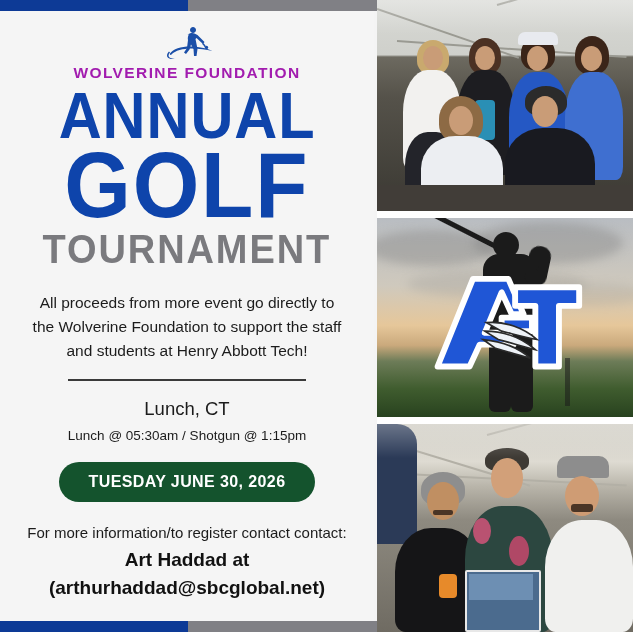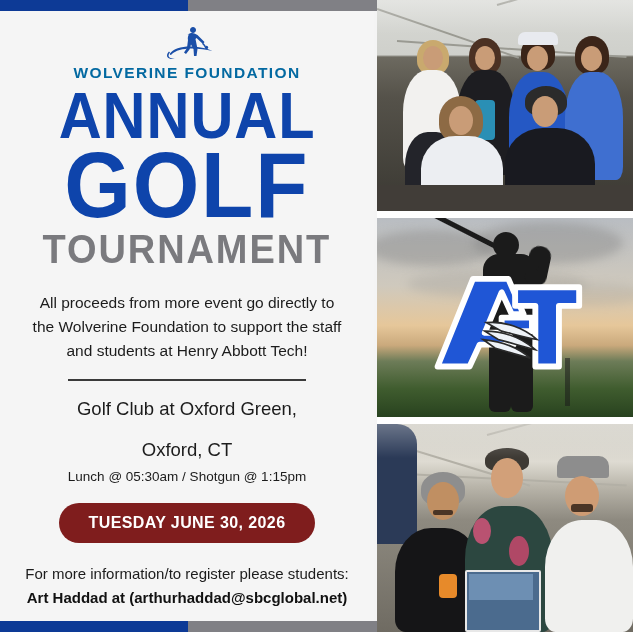--- a/index.html
+++ b/index.html
@@ -25,21 +25,21 @@
     box-sizing:border-box;
     padding:0 16px;
     display:flex;flex-direction:column;align-items:center;
   }
 
   .logo{margin-top:14px;width:56px;height:34px;display:block;}
 
   .kicker{
     margin-top:6px;
     font-size:15.5px;font-weight:bold;letter-spacing:1.4px;
-    color:#0369a1;text-align:center;line-height:1;
+    color:#a21caf;text-align:center;line-height:1;
   }
 
   .headline{
     font-family:"Liberation Sans", sans-serif;
     font-weight:bold;color:#0e44ab;text-align:center;
     line-height:.86;letter-spacing:-1px;
     transform:scaleX(.93);
   }
   .h-annual{font-size:64px;margin-top:8px;letter-spacing:1px;}
   .h-golf{font-size:92px;margin-top:2px;letter-spacing:2px;}
@@ -64,32 +64,32 @@
     margin-top:16px;
     font-size:18.5px;color:#1c1c1c;text-align:center;line-height:1.35;
   }
   .times{
     margin-top:5px;
     font-size:13.5px;color:#1c1c1c;text-align:center;line-height:1.3;
   }
 
   .date-badge{
     margin-top:18px;
-    background:#7f1d1d;color:#ffffff;
+    background:#14532d;color:#ffffff;
     font-size:16px;font-weight:bold;letter-spacing:.4px;
     padding:11px 30px;border-radius:999px;
     text-align:center;white-space:nowrap;border:none;
     font-family:"Liberation Sans", sans-serif;
   }
 
   .contact{
     margin-top:20px;text-align:center;line-height:1.45;
   }
   .contact-line1{font-size:15px;color:#1c1c1c;}
-  .contact-line2{font-size:15px;color:#111111;font-weight:bold;margin-top:2px;}
+  .contact-line2{font-size:19px;color:#111111;font-weight:bold;margin-top:2px;}
 
   
   .photos{
     position:absolute;right:0;top:0;width:256px;height:632px;
     display:flex;flex-direction:column;gap:7px;background:#ffffff;
   }
   .photo{position:relative;width:256px;overflow:hidden;background:#2a2a2a;}
   .p1{height:211px;}
   .p2{height:199px;}
   .p3{height:208px;}
@@ -141,28 +141,27 @@
     <div class="kicker">WOLVERINE FOUNDATION</div>
 
     <div class="headline h-annual">ANNUAL</div>
     <div class="headline h-golf">GOLF</div>
     <div class="subhead">TOURNAMENT</div>
 
     <div class="blurb">All proceeds from more event go directly to the Wolverine Foundation to support the staff and students at Henry Abbott Tech!</div>
 
     <div class="divider"></div>
 
-    <div class="venue">Golf Club at Oxford Green,</div>
-    <div class="venue">Oxford, CT</div>
+    <div class="venue">Lunch, CT</div>
     <div class="times">Lunch @ 05:30am / Shotgun @ 1:15pm</div>
 
     <div class="date-badge">TUESDAY JUNE 30, 2026</div>
 
     <div class="contact">
-      <div class="contact-line1">For more information/to register please students:</div>
+      <div class="contact-line1">For more information/to register contact contact:</div>
       <div class="contact-line2">Art Haddad at (arthurhaddad@sbcglobal.net)</div>
     </div>
 
   </div>
 
   <div class="bar bar-bottom">
     <div class="seg-blue"></div>
     <div class="seg-gray"></div>
   </div>
 

